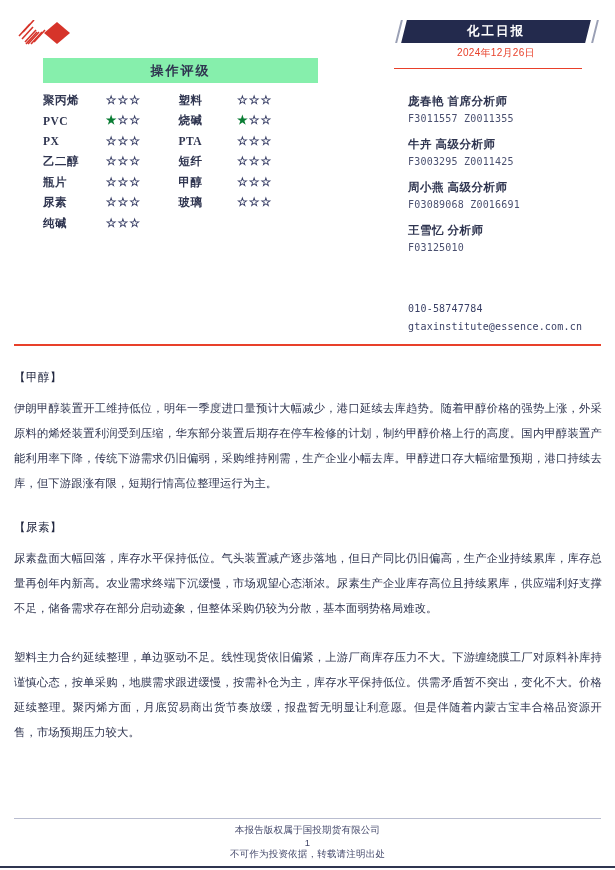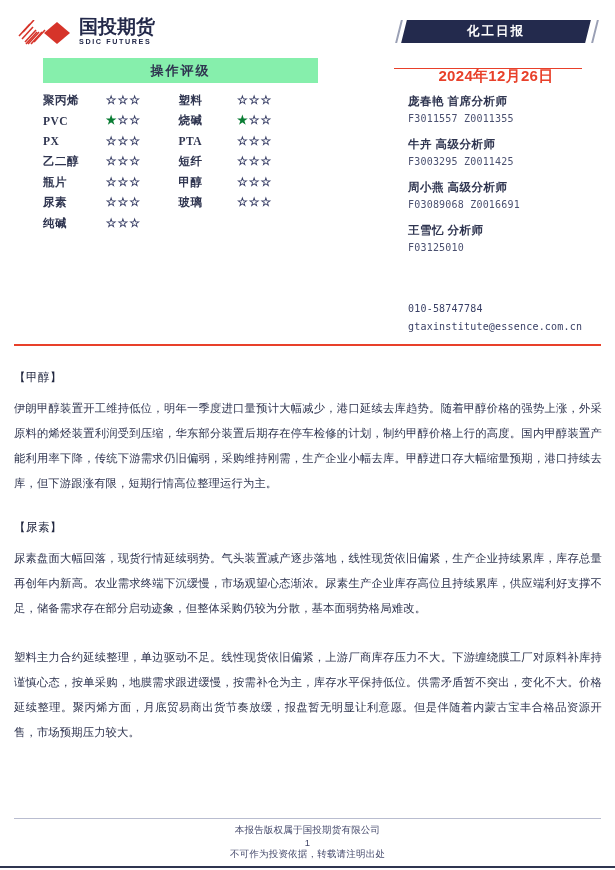--- a/index.html
+++ b/index.html
@@ -122,26 +122,26 @@
     top: 20px;
     width: 1.5px; height: 23px;
     background: #9aa0b5;
     transform: skewX(-14deg);
   }
   .banner-tick-l { left: 398px; }
   .banner-tick-r { left: 594px; }
 
   .report-date {
     position: absolute;
-    left: 404px; top: 67px;
+    left: 404px; top: 46px;
     width: 184px;
     text-align: center;
     color: #e8402a;
-    font-size: 15px;
-    font-weight: bold;
+    font-size: 10px;
+    font-weight: normal;
     letter-spacing: 0.3px;
     font-family: "Liberation Sans", sans-serif;
   }
   .date-rule {
     position: absolute;
     left: 394px; top: 68px;
     width: 188px; height: 1.4px;
     background: #e8402a;
   }
 
@@ -250,24 +250,20 @@
         <line x1="5" y1="19" x2="16" y2="7"></line>
         <line x1="8" y1="22" x2="19" y2="10"></line>
         <line x1="11" y1="24" x2="22" y2="12"></line>
         <line x1="6" y1="12" x2="17" y2="0"></line>
         <line x1="9" y1="24" x2="20" y2="12"></line>
         <line x1="14" y1="24" x2="25" y2="12"></line>
         <line x1="17" y1="22" x2="28" y2="10"></line>
       </g>
       <polygon points="40,2 53,13 40,24 27,13" fill="#d6342a"></polygon>
     </svg>
-    <div class="logo-text">
-      <div class="logo-cn">国投期货</div>
-      <div class="logo-en">SDIC FUTURES</div>
-    </div>
   </div>
 
   <div class="ratings">
     <div class="ratings-title">操作评级</div>
     <table class="ratings-table">
       <tbody id="ratings-body">
           <tr>
             <td class="col-name">聚丙烯</td>
             <td class="col-stars"><span class="stars"><span class="star-empty">☆</span><span class="star-empty">☆</span><span class="star-empty">☆</span></span></td>
             <td class="col-name2">塑料</td>
@@ -340,21 +336,21 @@
   <div class="head-rule"></div>
 </div>
 
 <div class="content" id="report-content">
     <div class="section">
       <div class="section-title">【甲醇】</div>
       <div class="section-body">伊朗甲醇装置开工维持低位，明年一季度进口量预计大幅减少，港口延续去库趋势。随着甲醇价格的强势上涨，外采原料的烯烃装置利润受到压缩，华东部分装置后期存在停车检修的计划，制约甲醇价格上行的高度。国内甲醇装置产能利用率下降，传统下游需求仍旧偏弱，采购维持刚需，生产企业小幅去库。甲醇进口存大幅缩量预期，港口持续去库，但下游跟涨有限，短期行情高位整理运行为主。</div>
     </div>
     <div class="section">
       <div class="section-title">【尿素】</div>
-      <div class="section-body">尿素盘面大幅回落，现货行情延续弱势。气头装置减产逐步落地，线性现货依旧偏紧，生产企业持续累库，库存总量再创年内新高。农业需求终端下沉缓慢，市场观望心态渐浓。尿素生产企业库存高位且持续累库，供应端利好支撑不足，储备需求存在部分启动迹象，但整体采购仍较为分散，基本面弱势格局难改。</div>
+      <div class="section-body">尿素盘面大幅回落，库存水平保持低位。气头装置减产逐步落地，但日产同比仍旧偏高，生产企业持续累库，库存总量再创年内新高。农业需求终端下沉缓慢，市场观望心态渐浓。尿素生产企业库存高位且持续累库，供应端利好支撑不足，储备需求存在部分启动迹象，但整体采购仍较为分散，基本面弱势格局难改。</div>
     </div>
     <div class="section">
       <div class="section-body">塑料主力合约延续整理，单边驱动不足。线性现货依旧偏紧，上游厂商库存压力不大。下游缠绕膜工厂对原料补库持谨慎心态，按单采购，地膜需求跟进缓慢，按需补仓为主，库存水平保持低位。供需矛盾暂不突出，变化不大。价格延续整理。聚丙烯方面，月底贸易商出货节奏放缓，报盘暂无明显让利意愿。但是伴随着内蒙古宝丰合格品资源开售，市场预期压力较大。</div>
     </div>
   </div>
 
 <div class="footer-rule"></div>
 <div class="footer">
   <div class="footer-left">本报告版权属于国投期货有限公司</div>
   <div class="footer-mid">1</div>

